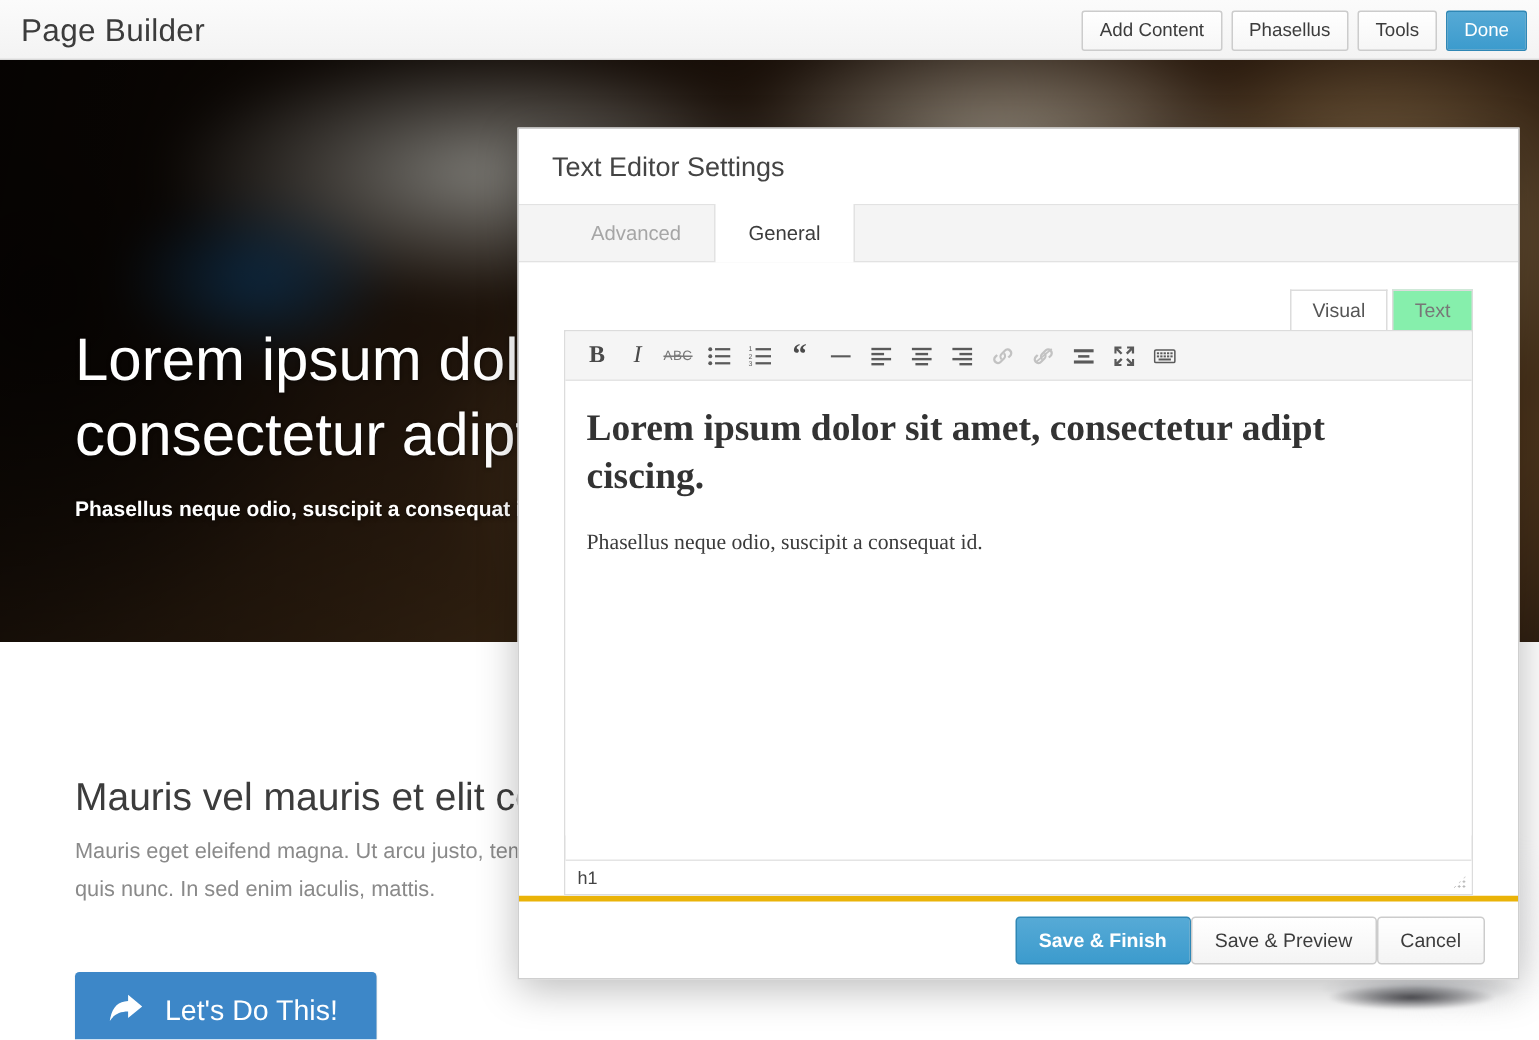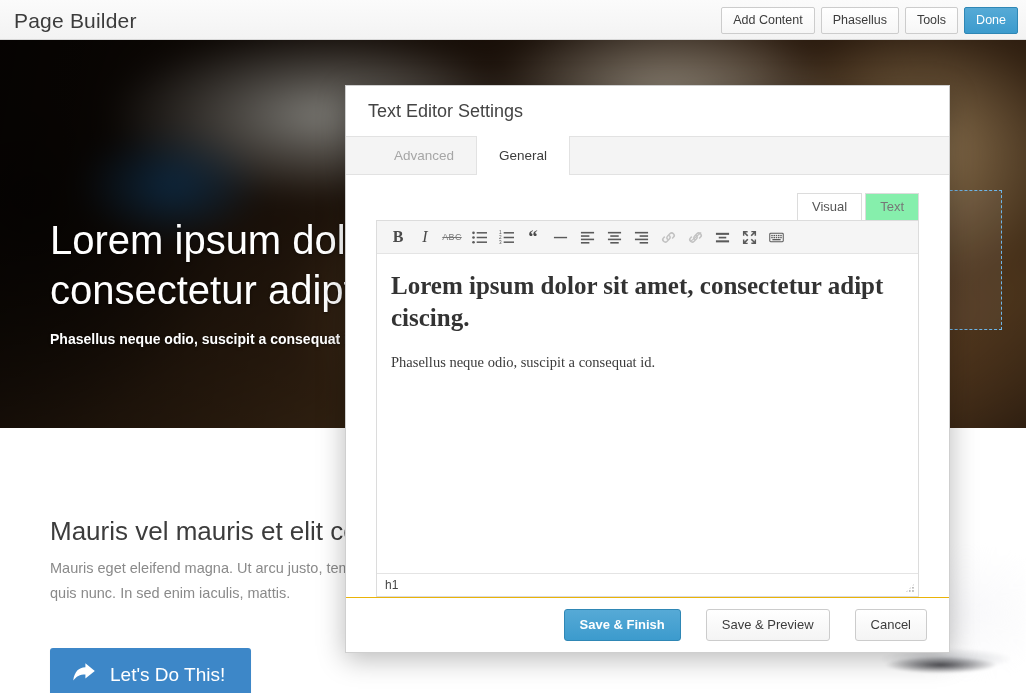--- a/index.html
+++ b/index.html
@@ -102,21 +102,21 @@
     position: absolute; right: 0; bottom: 0; width: 260px; height: 200px;
     background:
       radial-gradient(ellipse 80px 12px at 175px 172px, rgba(60,60,65,.9) 0%, rgba(60,60,65,0) 70%),
       radial-gradient(ellipse 95px 16px at 180px 166px, rgba(200,202,206,.95) 0%, rgba(200,202,206,0) 70%),
       radial-gradient(ellipse 120px 90px at 200px 120px, rgba(248,248,250,.9) 0%, rgba(248,248,250,0) 78%);
     filter: blur(1.2px);
   }
 
   
   #modal {
-    position: absolute; left: 345px; top: 85px; width: 605px; height: 568px;
+    position: absolute; left: 345px; top: 85px; width: 668px; height: 568px;
     background: #fff; border: 1px solid #cfcfcf;
     box-shadow: 0 6px 26px rgba(0,0,0,.28);
     z-index: 60; display: flex; flex-direction: column;
   }
   #modal-head {
     height: 51px; border-bottom: 1px solid #e2e2e2;
     display: flex; align-items: center; padding: 0 22px;
     background: #fff;
   }
   #modal-title { font-size: 18px; color: #444; font-weight: 400; }
@@ -188,23 +188,23 @@
     position: absolute; right: 3px; bottom: 3px; width: 10px; height: 10px;
     background-image:
       radial-gradient(circle, #a9a9a9 34%, transparent 36%);
     background-size: 3.2px 3.2px;
     opacity: .85;
     cursor: nwse-resize;
     clip-path: polygon(100% 0, 100% 100%, 0 100%);
   }
 
   #modal-foot {
-    height: 55px; border-top: 1px solid #eab308; background: #fff;
+    height: 55px; border-top: 4px solid #eab308; background: #fff;
     display: flex; align-items: center; justify-content: flex-end;
-    gap: 25px; padding: 0 22px;
+    gap: 0; padding: 0 22px;
   }
   .fbtn {
     padding: 7px 15px 8px; font-size: 13px; border-radius: 3px; cursor: pointer;
     background: linear-gradient(to bottom,#ffffff 0%,#f4f4f4 100%);
     border: 1px solid #cccccc; color: #3c3c3c;
   }
   .fbtn.primary {
     color: #fff; border-color: #2f87b5; font-weight: bold;
     background: linear-gradient(to bottom,#56aad6 0%,#3c9bcd 100%);
   }

